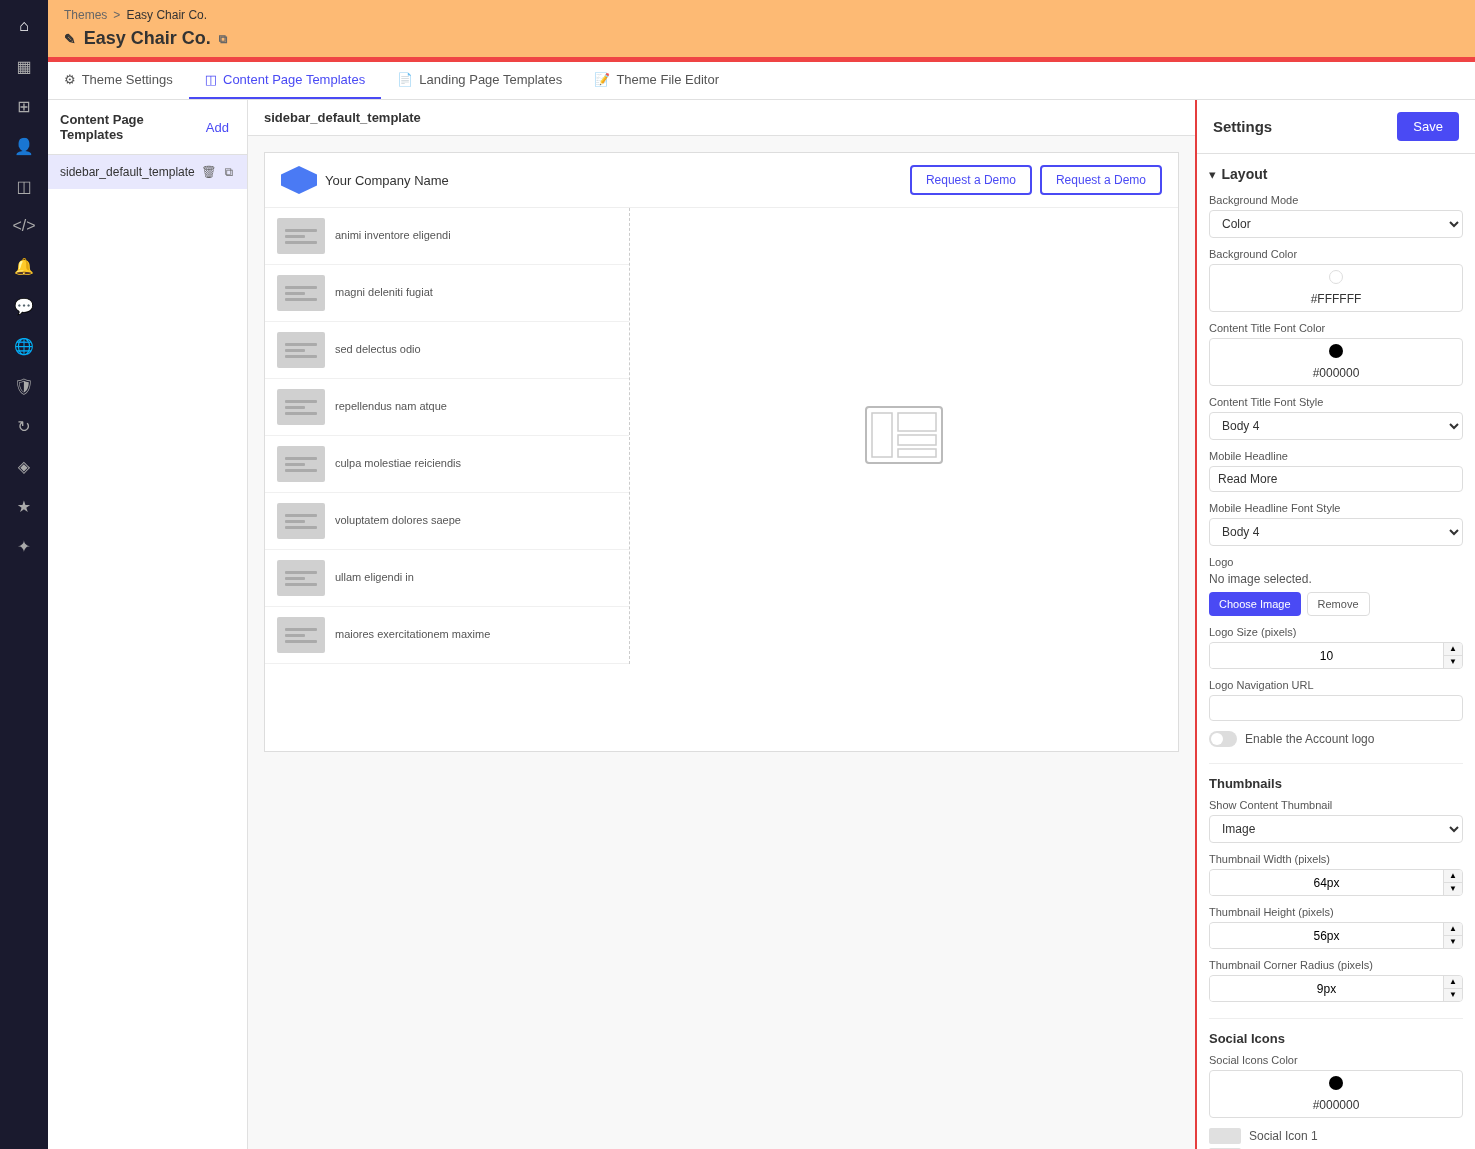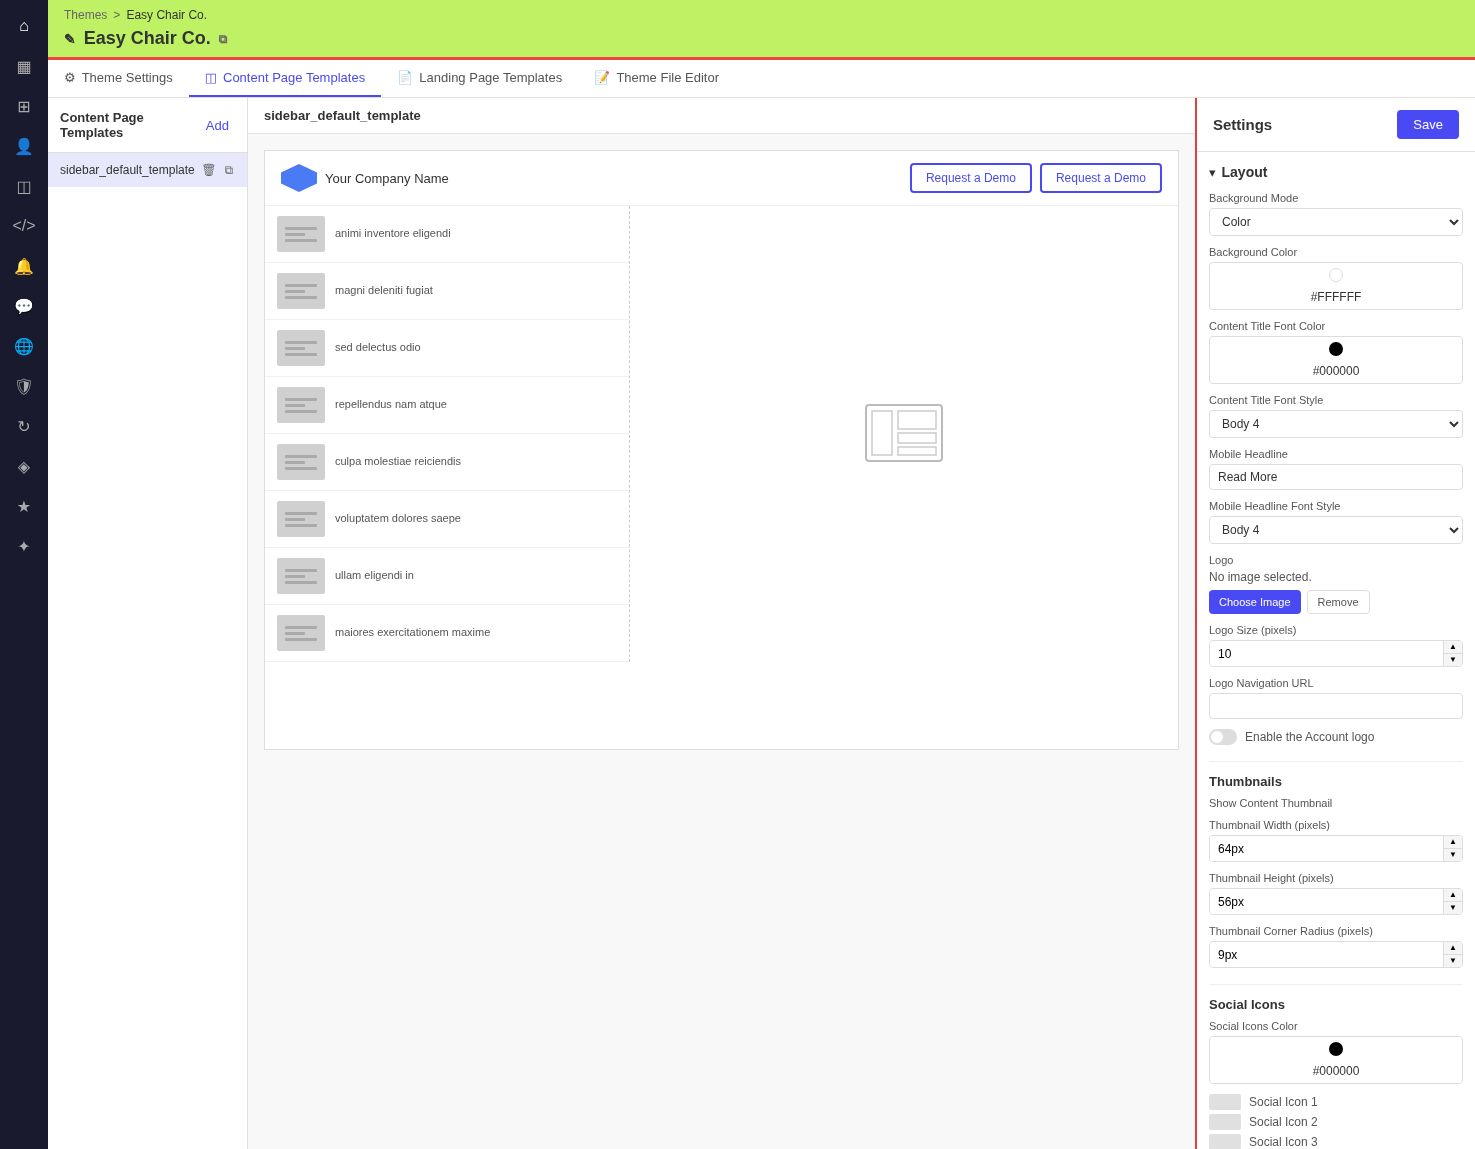--- a/index.html
+++ b/index.html
@@ -32,22 +32,22 @@
     
     .main-area {
       flex: 1;
       display: flex;
       flex-direction: column;
       overflow: hidden;
     }
 
     
     .top-bar {
-      background: #bef264;
-      border-bottom: 3px solid #ef4444;
+      background: #fdba74;
+      border-bottom: 5px solid #ef4444;
       padding: 8px 16px;
       display: flex;
       flex-direction: column;
       gap: 6px;
     }
     .breadcrumb {
       display: flex;
       align-items: center;
       gap: 6px;
       font-size: 12px;
@@ -344,20 +344,21 @@
       border: 1px solid #ddd;
       border-radius: 4px;
       overflow: hidden;
     }
     .spinner-input {
       flex: 1;
       padding: 5px 8px;
       border: none;
       font-size: 12px;
       outline: none;
+      text-align: center;
     }
     .spinner-btns {
       display: flex;
       flex-direction: column;
       border-left: 1px solid #ddd;
     }
     .spinner-btn {
       background: #f5f5f5;
       border: none;
       cursor: pointer;
@@ -689,20 +690,23 @@
           </div>
         </div>
 
         <hr class="divider">
 
         <div class="settings-section">
           <div class="subsection-title">Thumbnails</div>
 
           <div class="setting-field">
             <div class="setting-label">Show Content Thumbnail</div>
+            <select class="setting-select">
+              <option>Image</option>
+            </select>
           </div>
 
           <div class="setting-field">
             <div class="setting-label">Thumbnail Width (pixels)</div>
             <div class="spinner-field">
               <input class="spinner-input" type="text" value="64px" style="">
               <div class="spinner-btns">
                 <button class="spinner-btn">▲</button>
                 <button class="spinner-btn">▼</button>
               </div>

